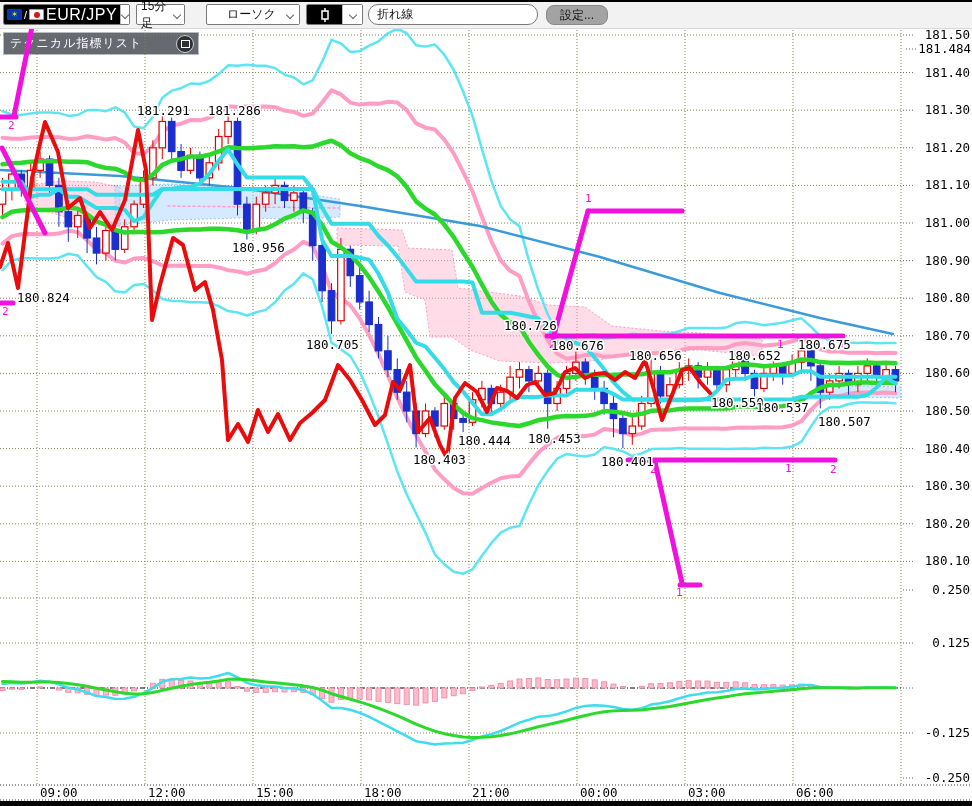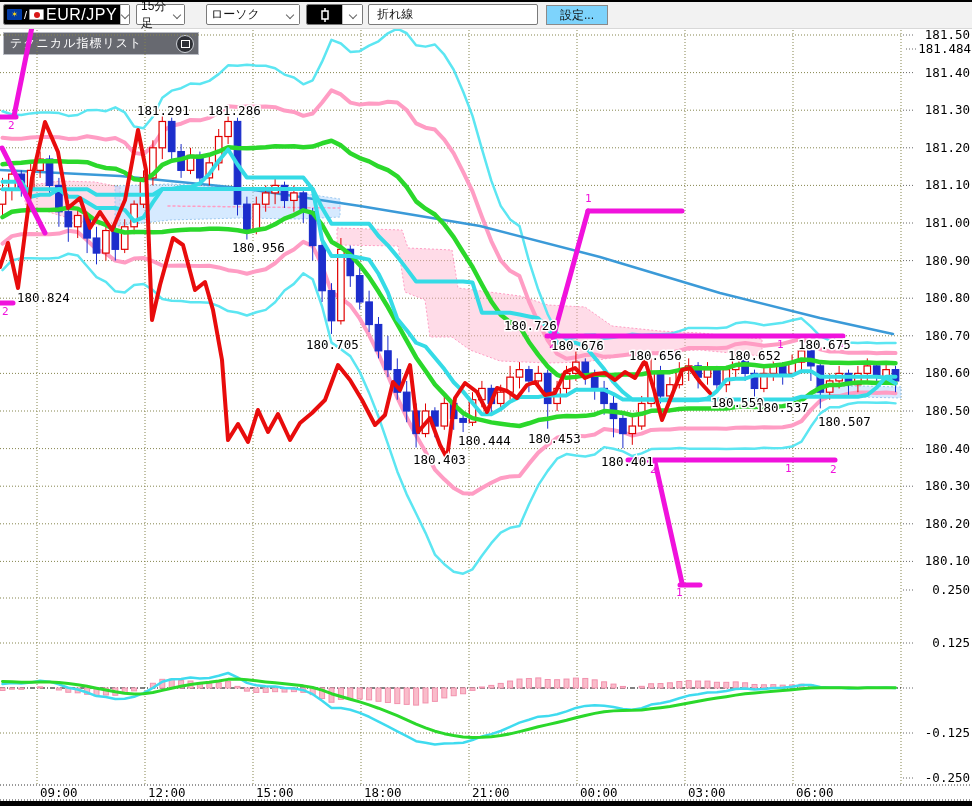--- a/index.html
+++ b/index.html
@@ -21,26 +21,26 @@
   .flag-jp::after{content:"";position:absolute;left:3.5px;top:1.5px;width:6px;height:6px;
                   border-radius:50%;background:#d81717;}
   .pair-slash{color:#fff;font-size:11px;}
   .pair-text{font-size:16px;letter-spacing:0.5px;white-space:nowrap;}
   .chev-zone{width:19px;height:100%;display:flex;align-items:center;justify-content:center;
              background:#fff;border-left:1px solid #bbb;color:#555;}
   .chev{width:8px;height:8px;position:relative;}
   .chev::after{content:"";position:absolute;left:1px;top:1px;width:5px;height:5px;
                border-right:1.5px solid #666;border-bottom:1.5px solid #666;transform:rotate(45deg);}
   .tf-ctrl{left:136px;width:49px;padding-left:4px;justify-content:space-between;}
-  .type-ctrl{left:206px;width:94px;padding-left:4px;justify-content:space-between;}
+  .type-ctrl{left:206px;width:94px;padding-left:20px;justify-content:space-between;}
   .candle-ctrl{left:306px;width:57px;padding:0;}
   .candle-black{flex:1;height:100%;background:#000;display:flex;align-items:center;
                 justify-content:center;border-radius:1px 0 0 1px;}
-  .line-field{left:368px;width:170px;border-radius:2px;padding-left:8px;background:#fff;}
-  .settings-btn{left:546px;width:62px;height:20px;top:3px;border-radius:0;background:#7dd3fc;
+  .line-field{left:368px;width:170px;border-radius:10px;padding-left:8px;background:#fff;}
+  .settings-btn{left:546px;width:62px;height:20px;top:3px;border-radius:8px;background:#a3a3a3;
                 justify-content:center;border:1px solid #8a8a8a;cursor:default;}
   .panel{position:absolute;left:3px;top:32px;width:196px;height:23px;z-index:5;
          background:rgba(70,72,80,0.82);border:1px solid #b9bcc4;box-sizing:border-box;
          color:#fff;font-size:12px;display:flex;align-items:center;padding:0 4px 0 6px;}
   .panel-title{flex:1;white-space:nowrap;overflow:hidden;letter-spacing:1px;}
   .panel-btn{width:16px;height:16px;border-radius:50%;background:#2e3036;border:1px solid #cfd2d8;
              display:flex;align-items:center;justify-content:center;}
   .panel-btn span{display:block;width:7px;height:6px;border:1.5px solid #fff;}
   svg.chart{position:absolute;left:0;top:0;z-index:10;pointer-events:none;}
 </style>

